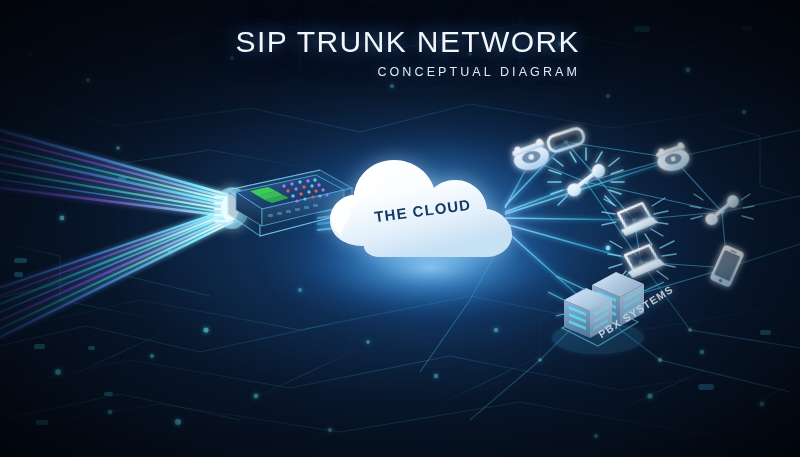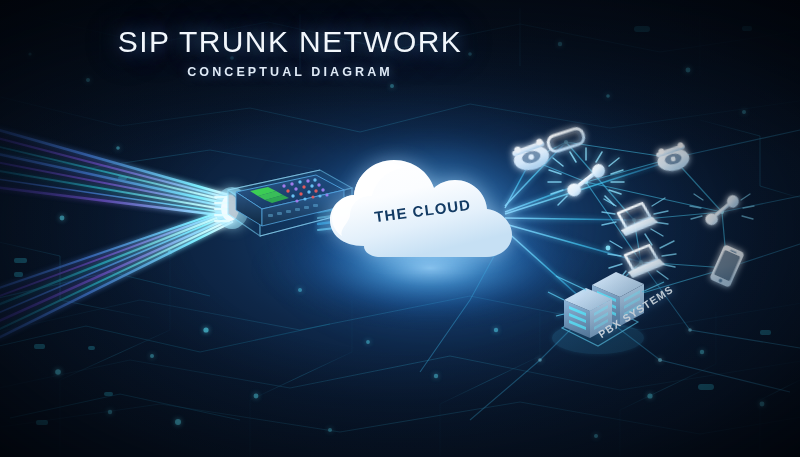--- a/index.html
+++ b/index.html
@@ -44,37 +44,37 @@
     height: 457px;
     overflow: visible;
   }
 
   
   .title-block {
     position: absolute;
     left: 0;
     top: 26px;
     width: 580px;
-    text-align: center;
+    text-align: right;
     z-index: 40;
   }
   .title-main {
     font-size: 30px;
     letter-spacing: 1.4px;
     color: #f2f7fc;
     font-weight: 400;
     line-height: 1.05;
     text-shadow: 0 0 18px rgba(120,185,255,.55), 0 0 44px rgba(60,130,220,.35);
   }
   .title-sub {
     margin-top: 7px;
     font-size: 12.5px;
     letter-spacing: 3.1px;
     color: #dfeaf6;
-    font-weight: 700;
+    font-weight: 400;
     text-shadow: 0 0 12px rgba(120,185,255,.45);
   }
 
   
   .cloud-wrap {
     position: absolute;
     left: 320px;
     top: 150px;
     width: 215px;
     height: 135px;

